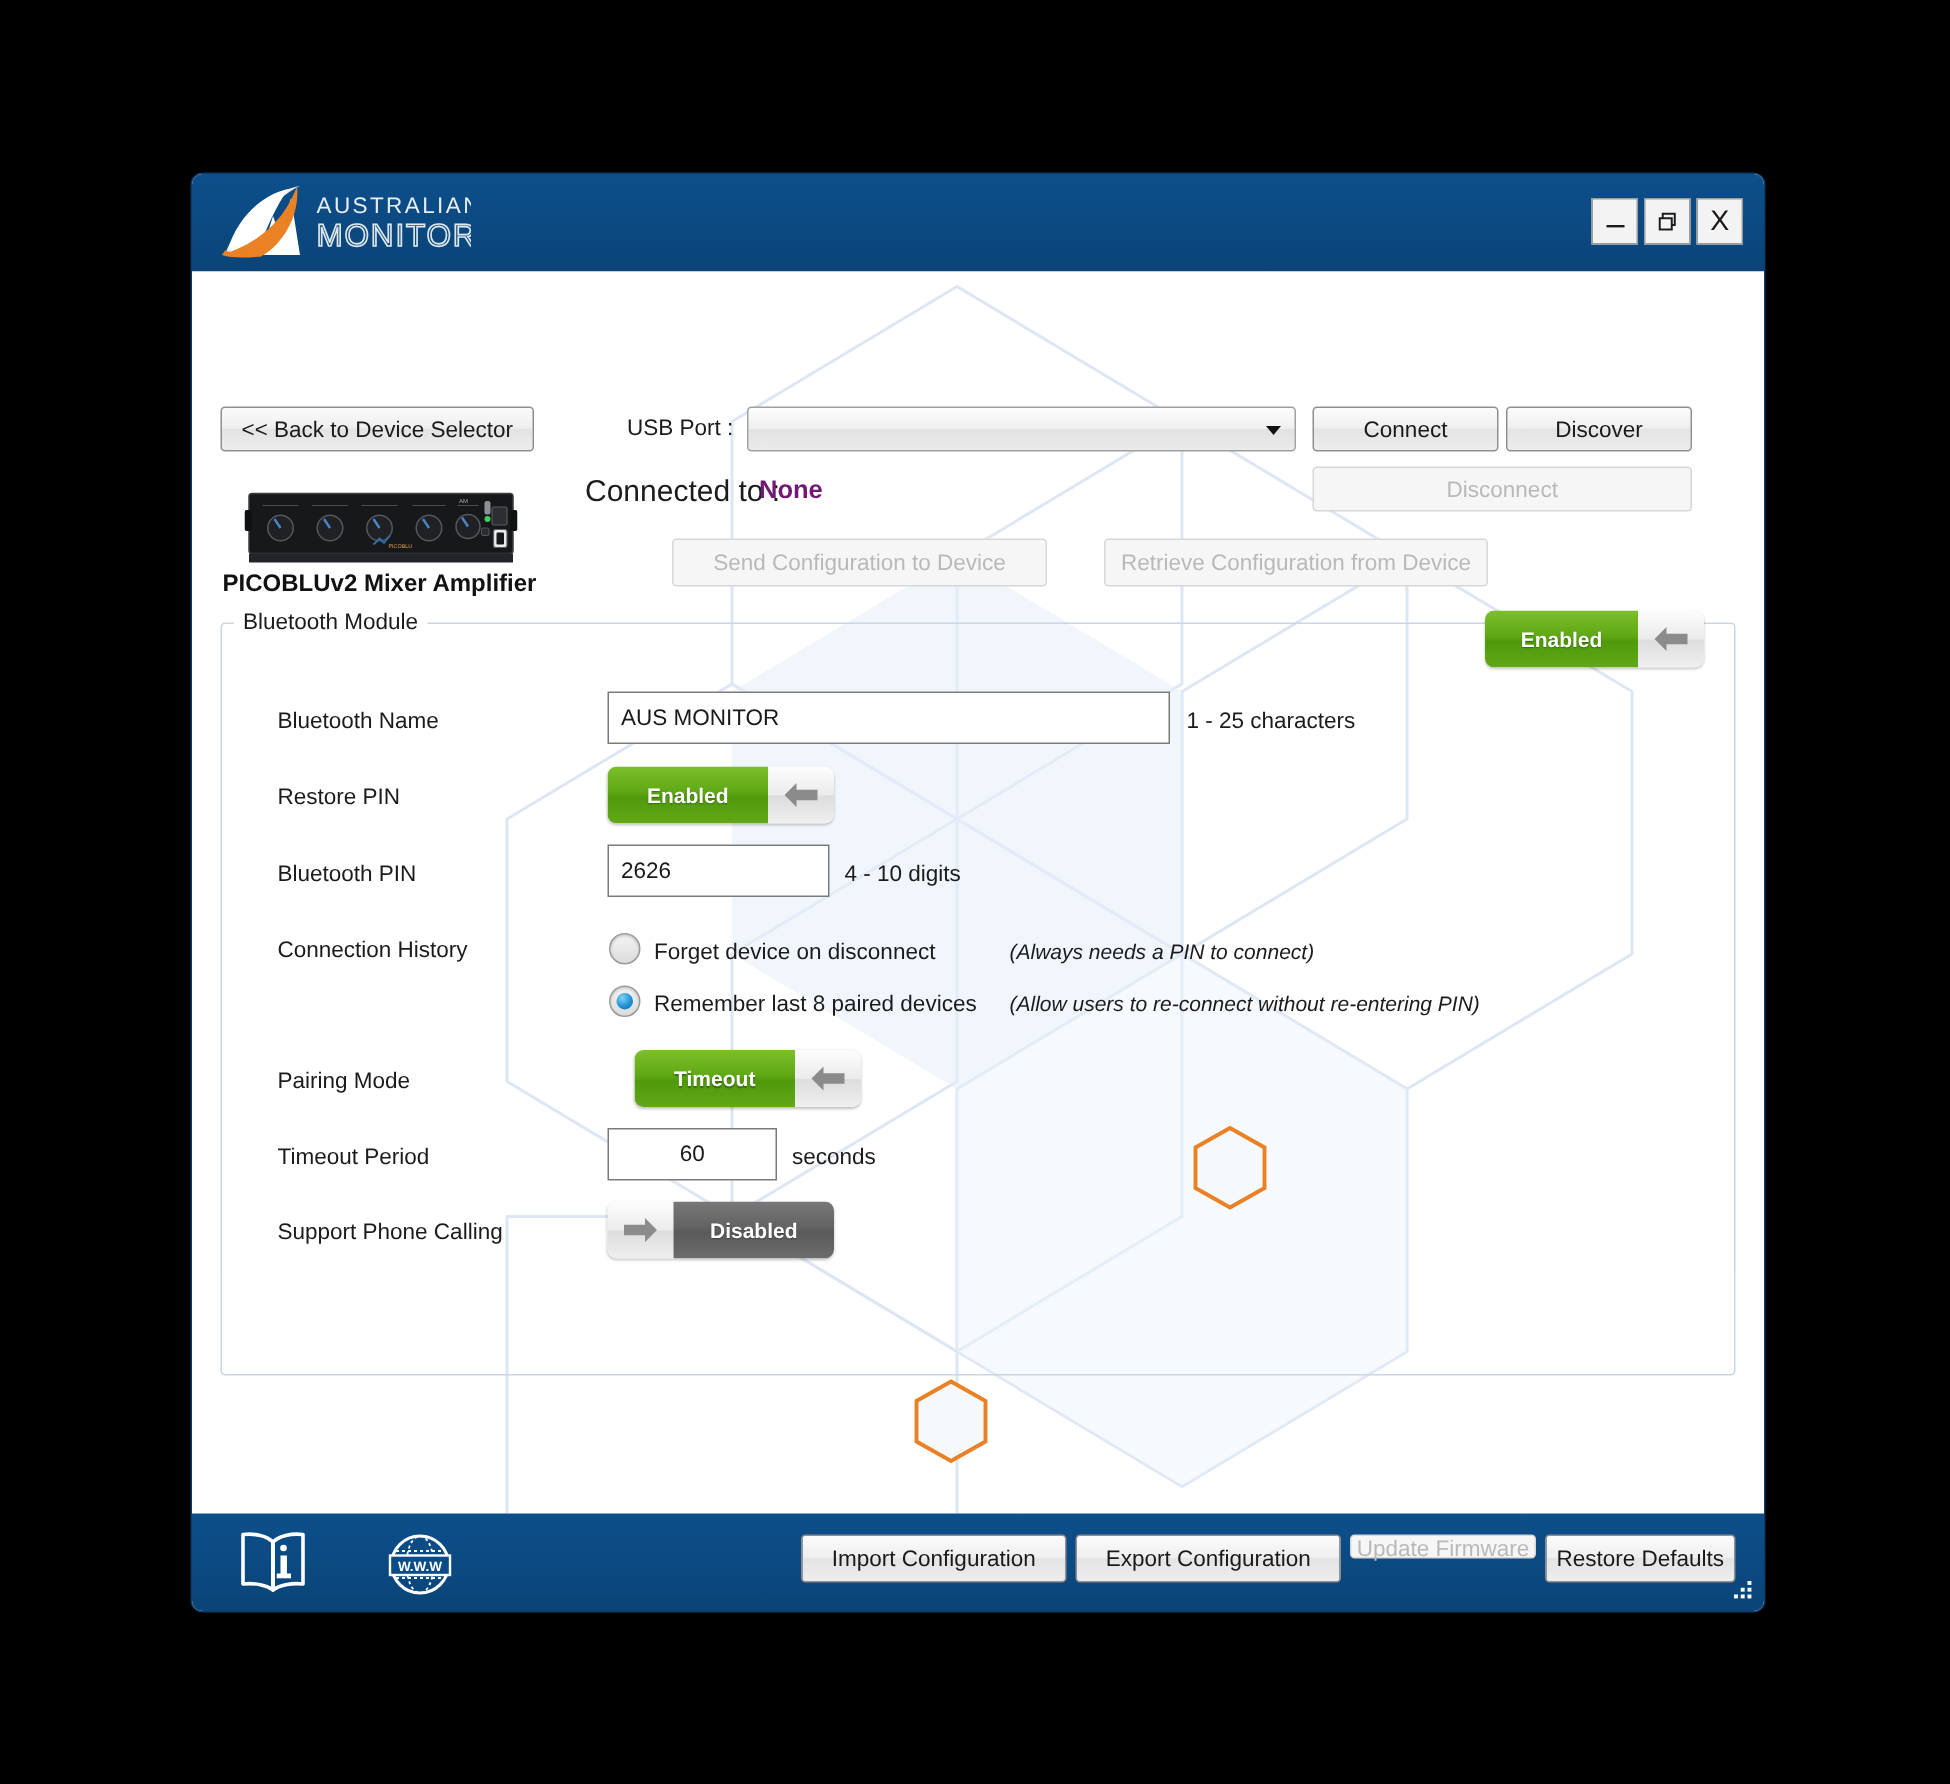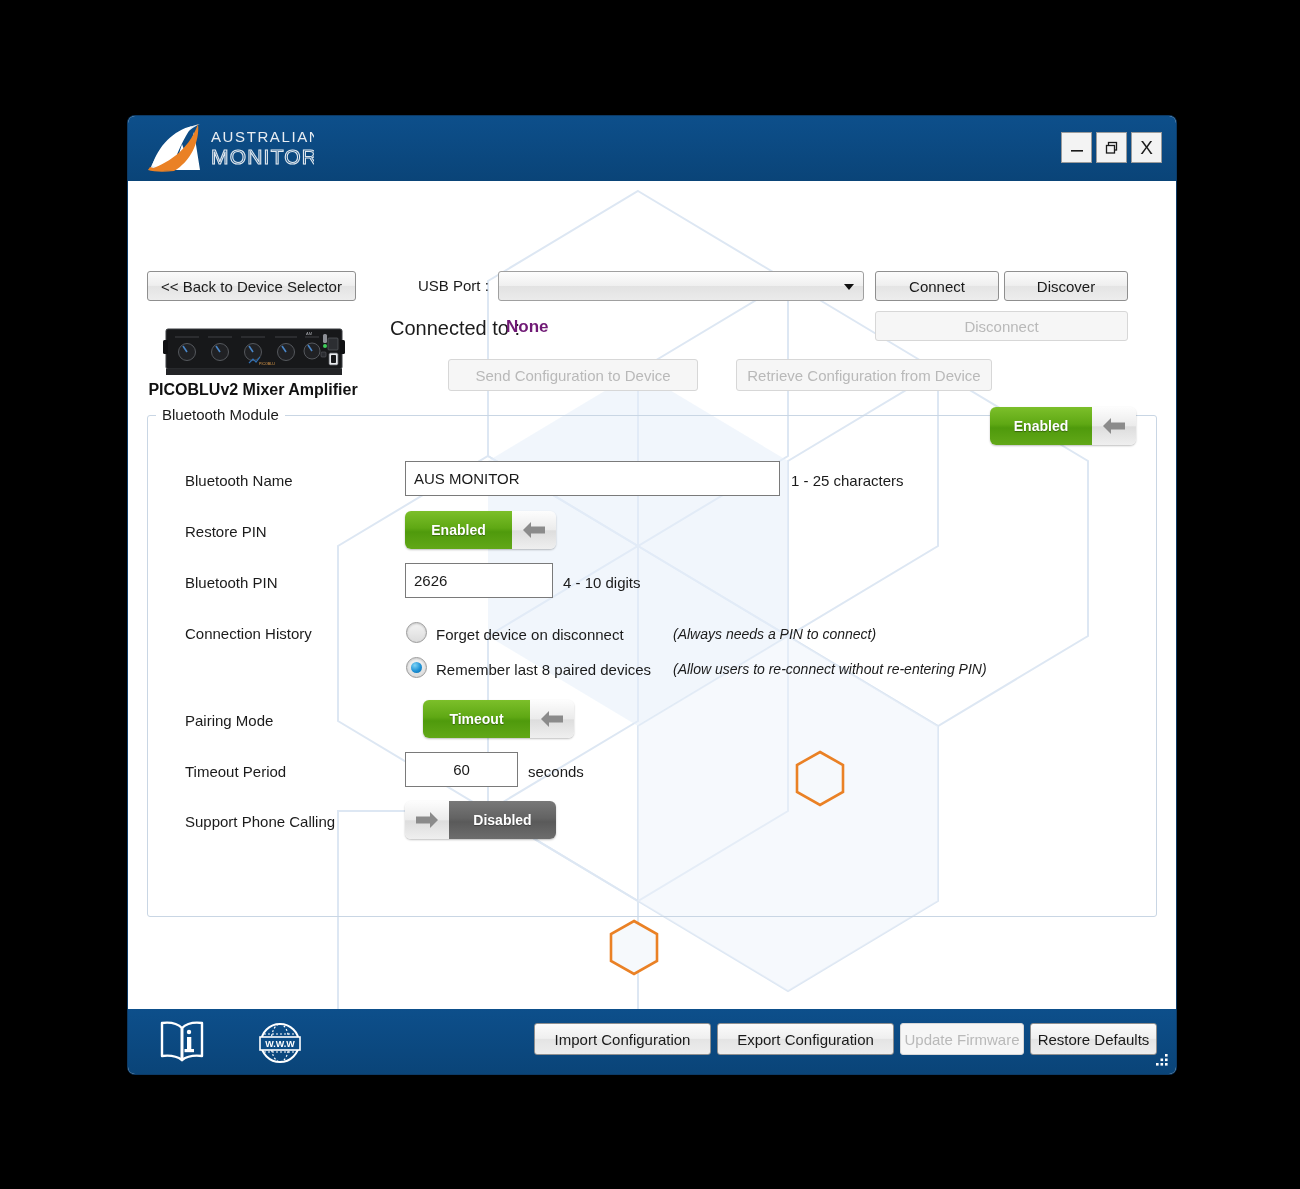--- a/index.html
+++ b/index.html
@@ -234,21 +234,21 @@
     position: relative;
     height: 65px;
     background: #0b4c86;
     background: linear-gradient(to bottom, #0d4f8b 0%, #0a4478 100%);
   }
   #manual-icon { position: absolute; left: 28px; top: 7px; cursor: pointer; }
   #web-icon    { position: absolute; left: 127px; top: 12px; cursor: pointer; }
 
   #import-btn  { position: absolute; left: 406px; top: 14px; width: 177px; height: 32px; }
   #export-btn  { position: absolute; left: 589px; top: 14px; width: 177px; height: 32px; }
-  #firmware-btn{ position: absolute; left: 772px; top: 14px; width: 124px; height: 32px; }
+  #firmware-btn{ position: absolute; left: 772px; top: 14px; width: 124px; height: 16px; }
   #restore-btn { position: absolute; left: 902px; top: 14px; width: 127px; height: 32px; }
 
   #resize-grip { position: absolute; right: 6px; bottom: 5px; }
 </style>
 </head>
 <body>
 
 <div id="app-window">
 
   <div id="title-bar">

